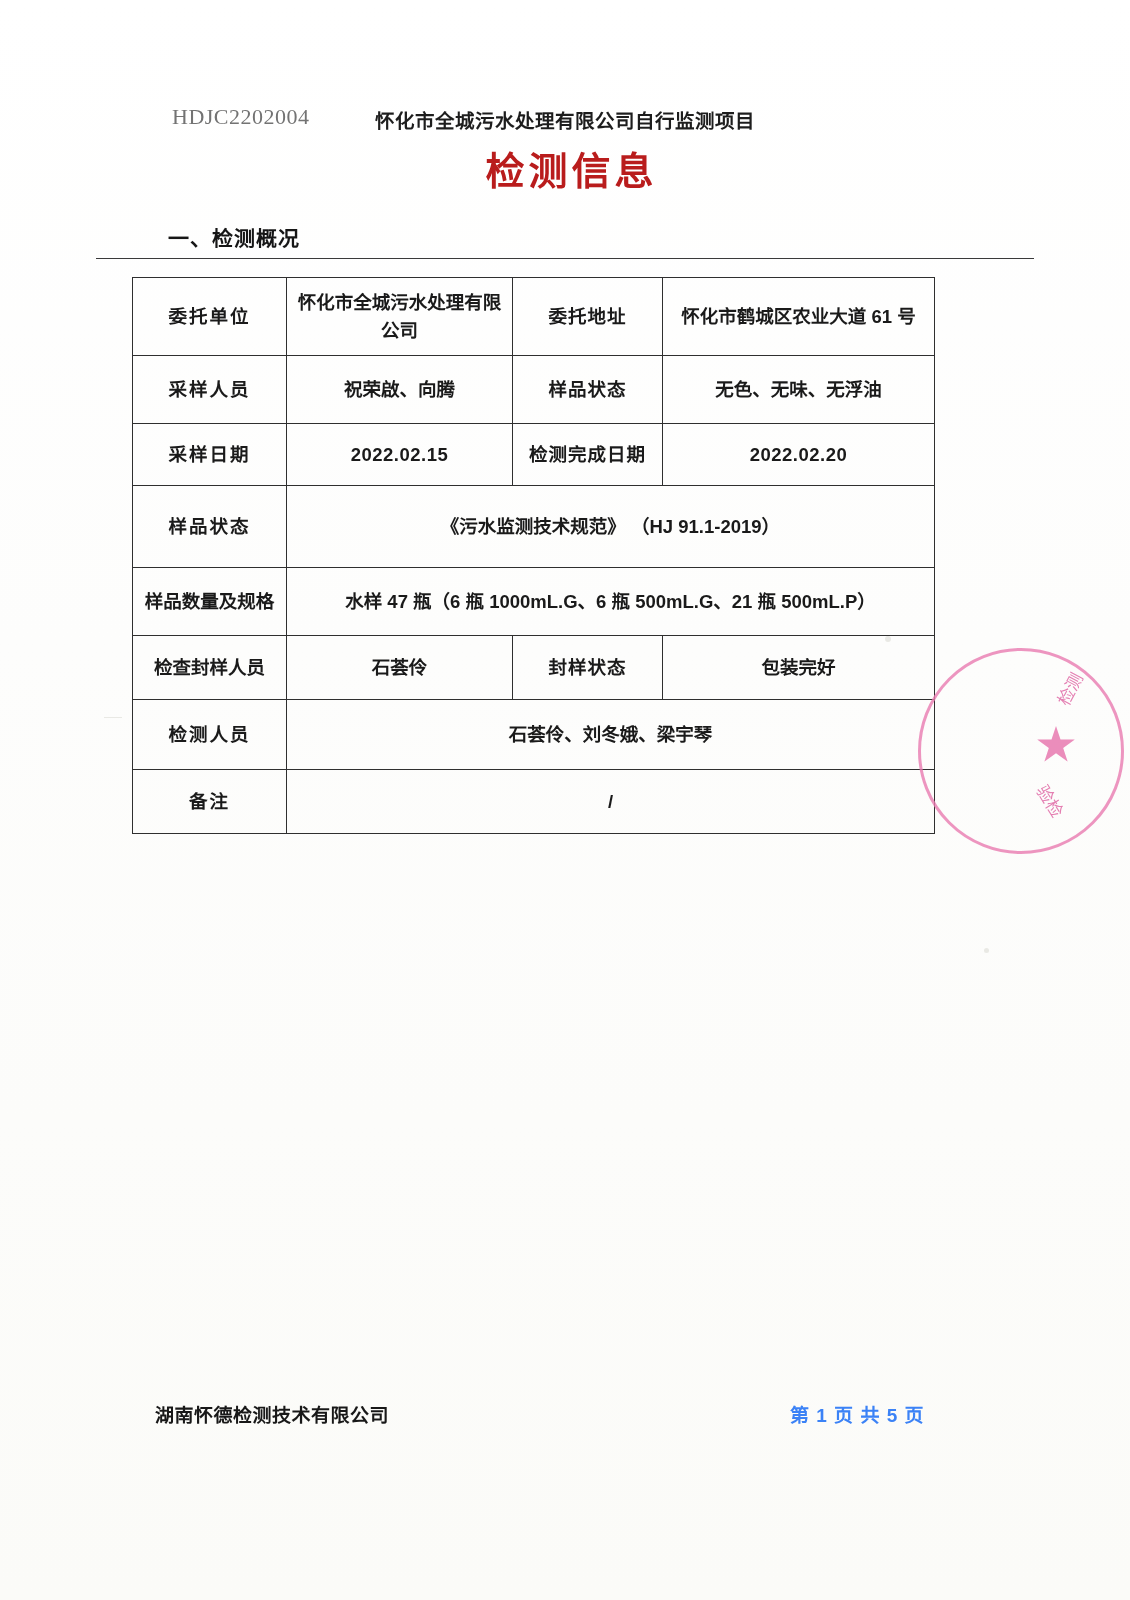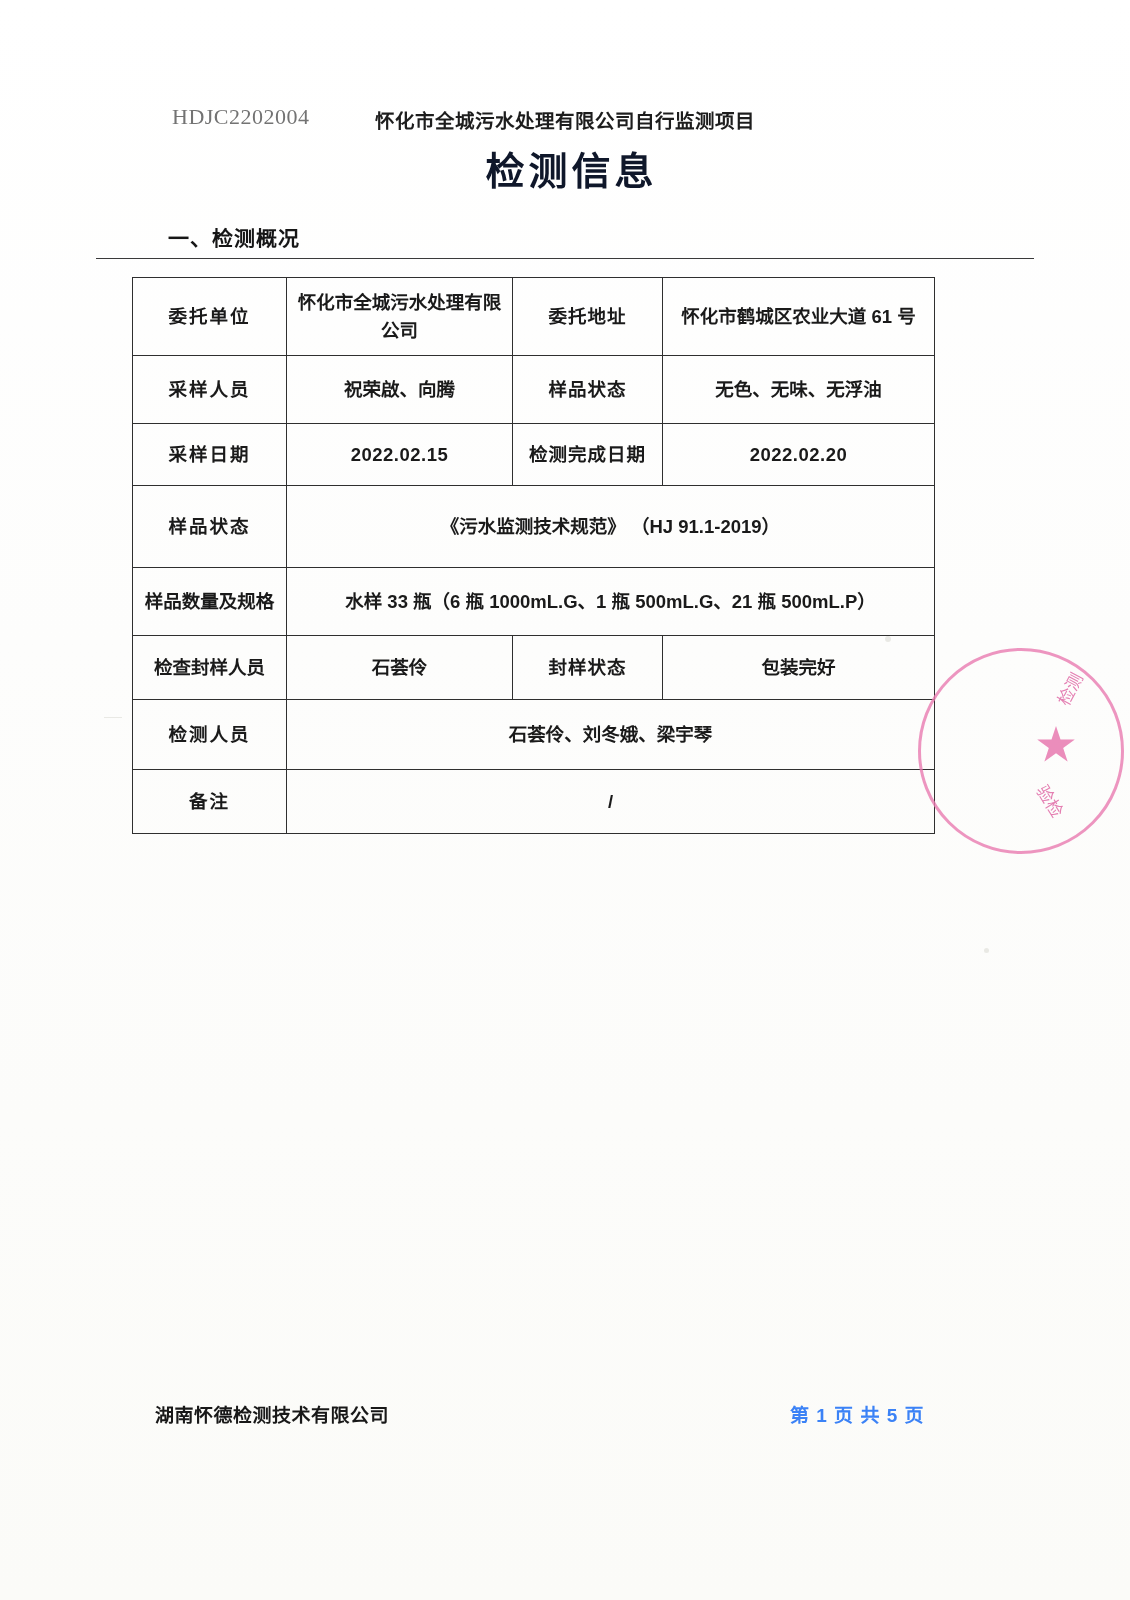--- a/index.html
+++ b/index.html
@@ -52,21 +52,21 @@
   .doc-main-title {
     position: absolute;
     left: 0;
     right: 0;
     top: 140px;
     text-align: center;
     font-size: 39px;
     font-weight: 700;
     font-family: "Liberation Sans", sans-serif;
     letter-spacing: 4px;
-    color: #0f172a;
+    color: #b91c1c;
     padding-left: 13px;
   }
   .section-heading {
     position: absolute;
     left: 168px;
     top: 222px;
     font-size: 21px;
     font-weight: 700;
     font-family: "Liberation Sans", sans-serif;
     letter-spacing: 1px;
@@ -257,21 +257,21 @@
         <td class="num">2022.02.15</td>
         <td class="mid-label">检测完成日期</td>
         <td class="num">2022.02.20</td>
       </tr>
       <tr class="r5">
         <td class="label">样品状态</td>
         <td colspan="3">《污水监测技术规范》 （HJ 91.1-2019）</td>
       </tr>
       <tr class="r6">
         <td class="label-wide">样品数量及规格</td>
-        <td colspan="3" class="val-left">水样 33 瓶（6 瓶 1000mL.G、1 瓶 500mL.G、21 瓶 500mL.P）</td>
+        <td colspan="3" class="val-left">水样 47 瓶（6 瓶 1000mL.G、6 瓶 500mL.G、21 瓶 500mL.P）</td>
       </tr>
       <tr class="r7">
         <td class="label-wide">检查封样人员</td>
         <td>石荟伶</td>
         <td class="mid-label">封样状态</td>
         <td>包装完好</td>
       </tr>
       <tr class="r8">
         <td class="label">检测人员</td>
         <td colspan="3">石荟伶、刘冬娥、梁宇琴</td>

